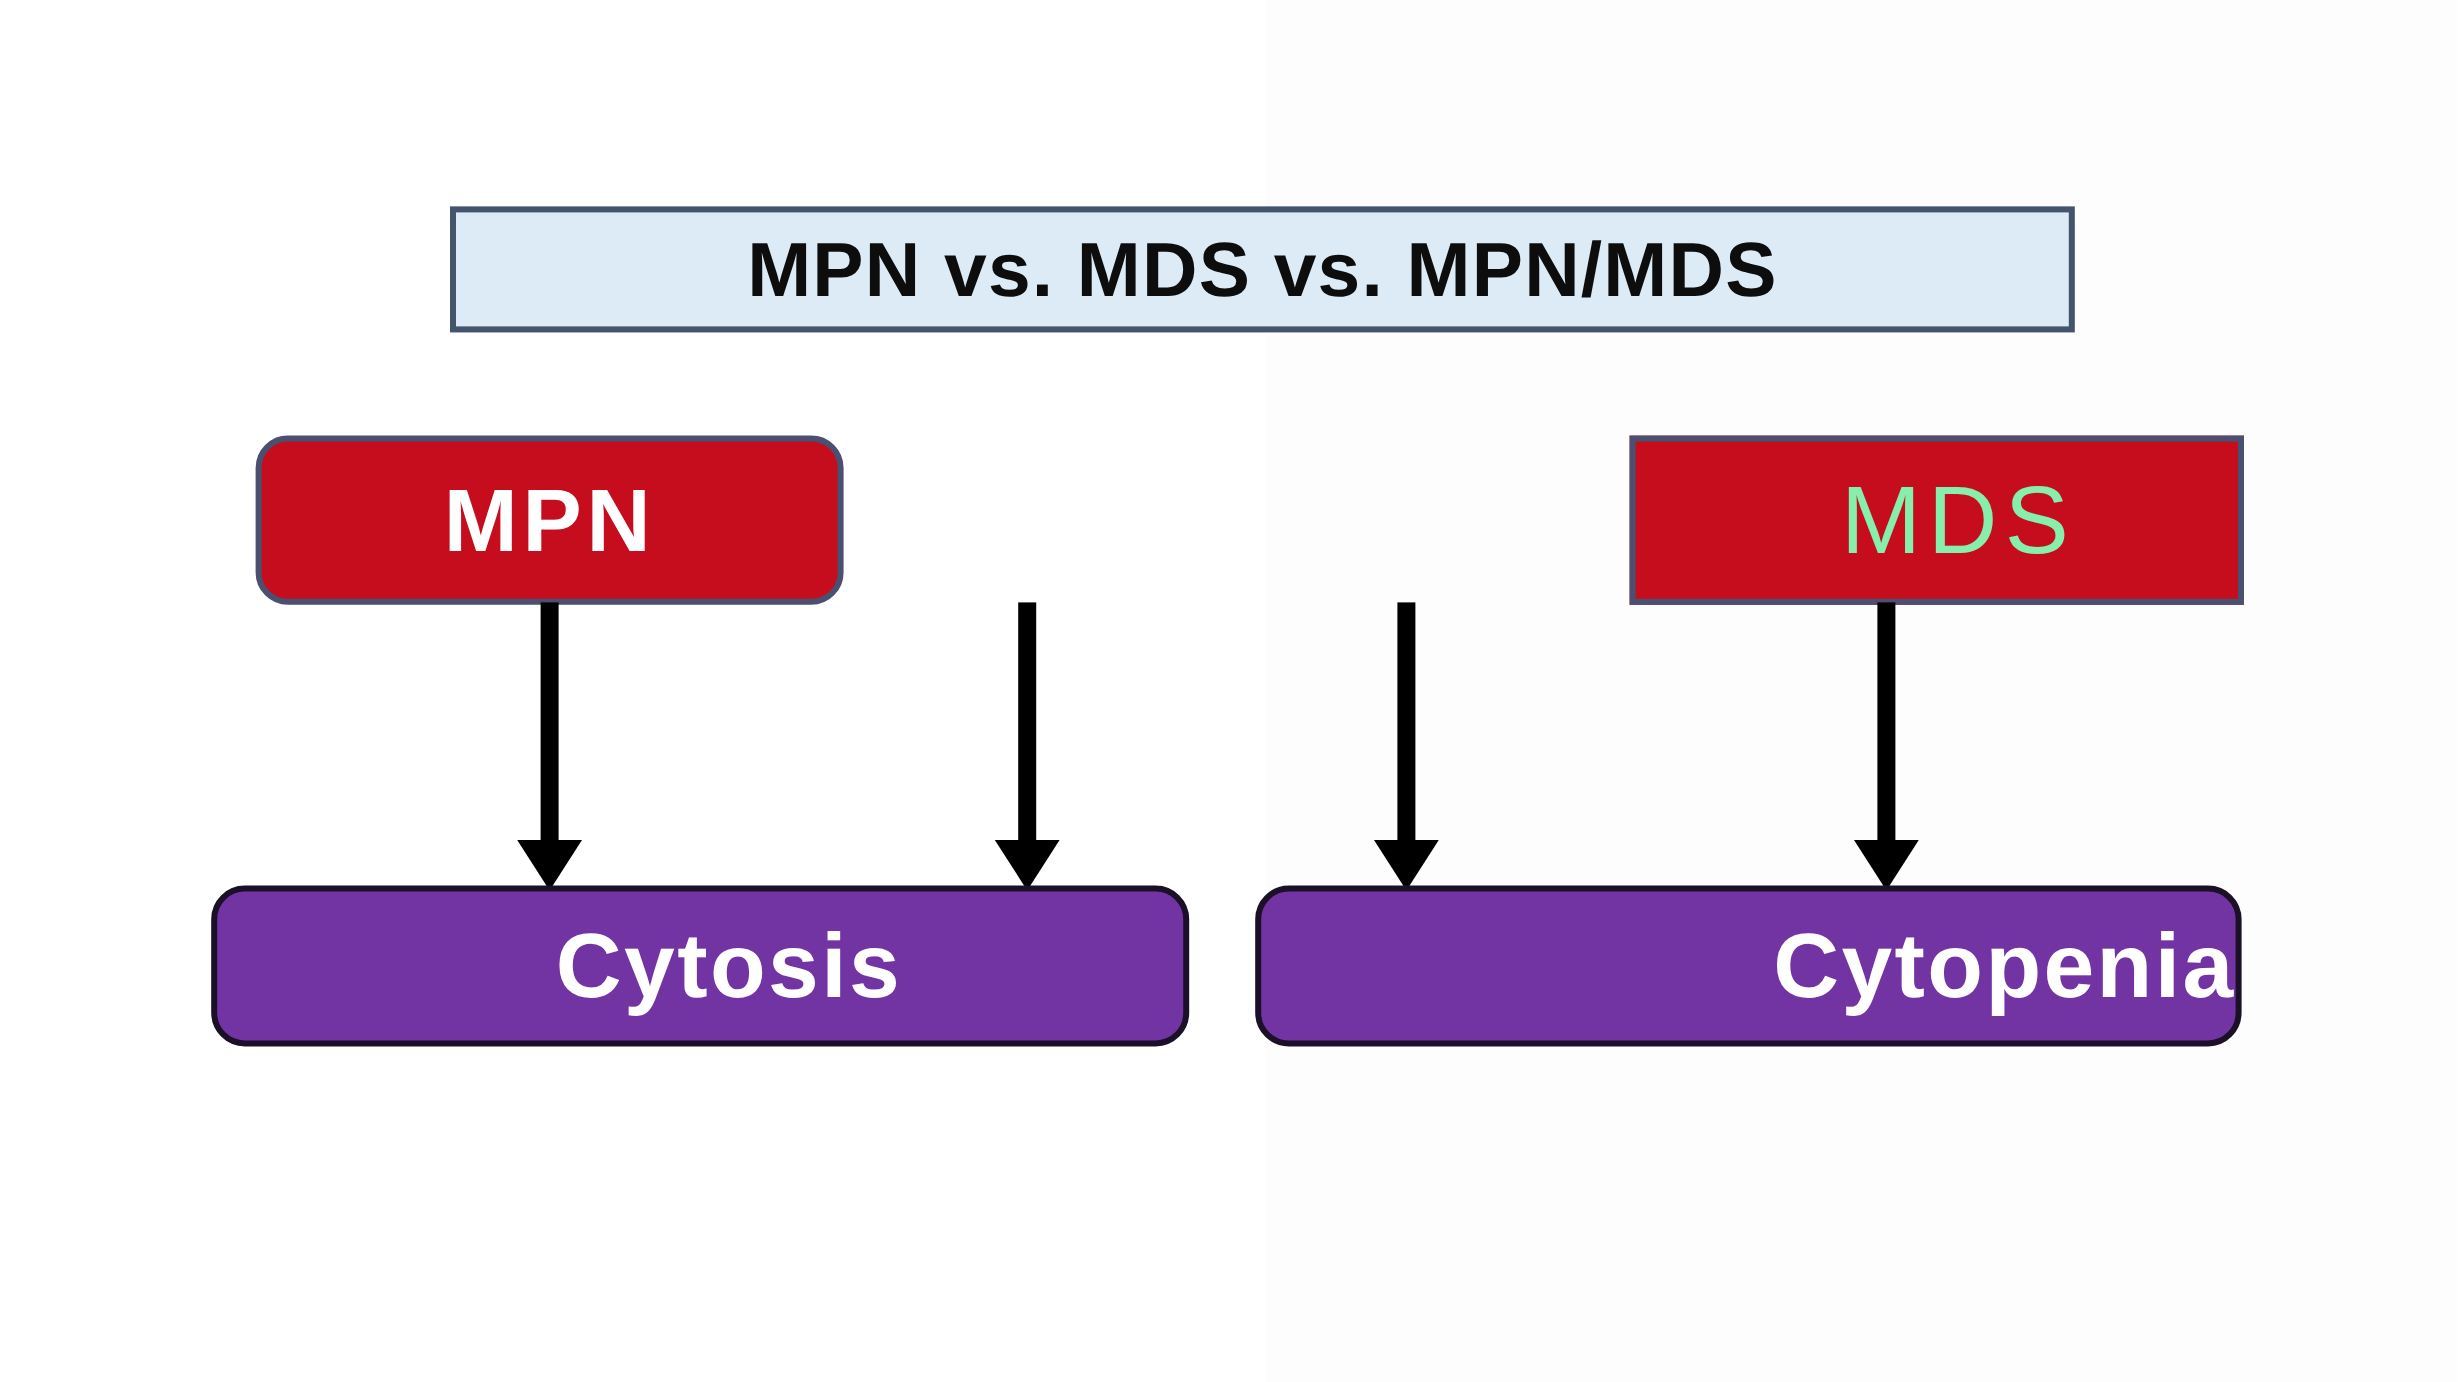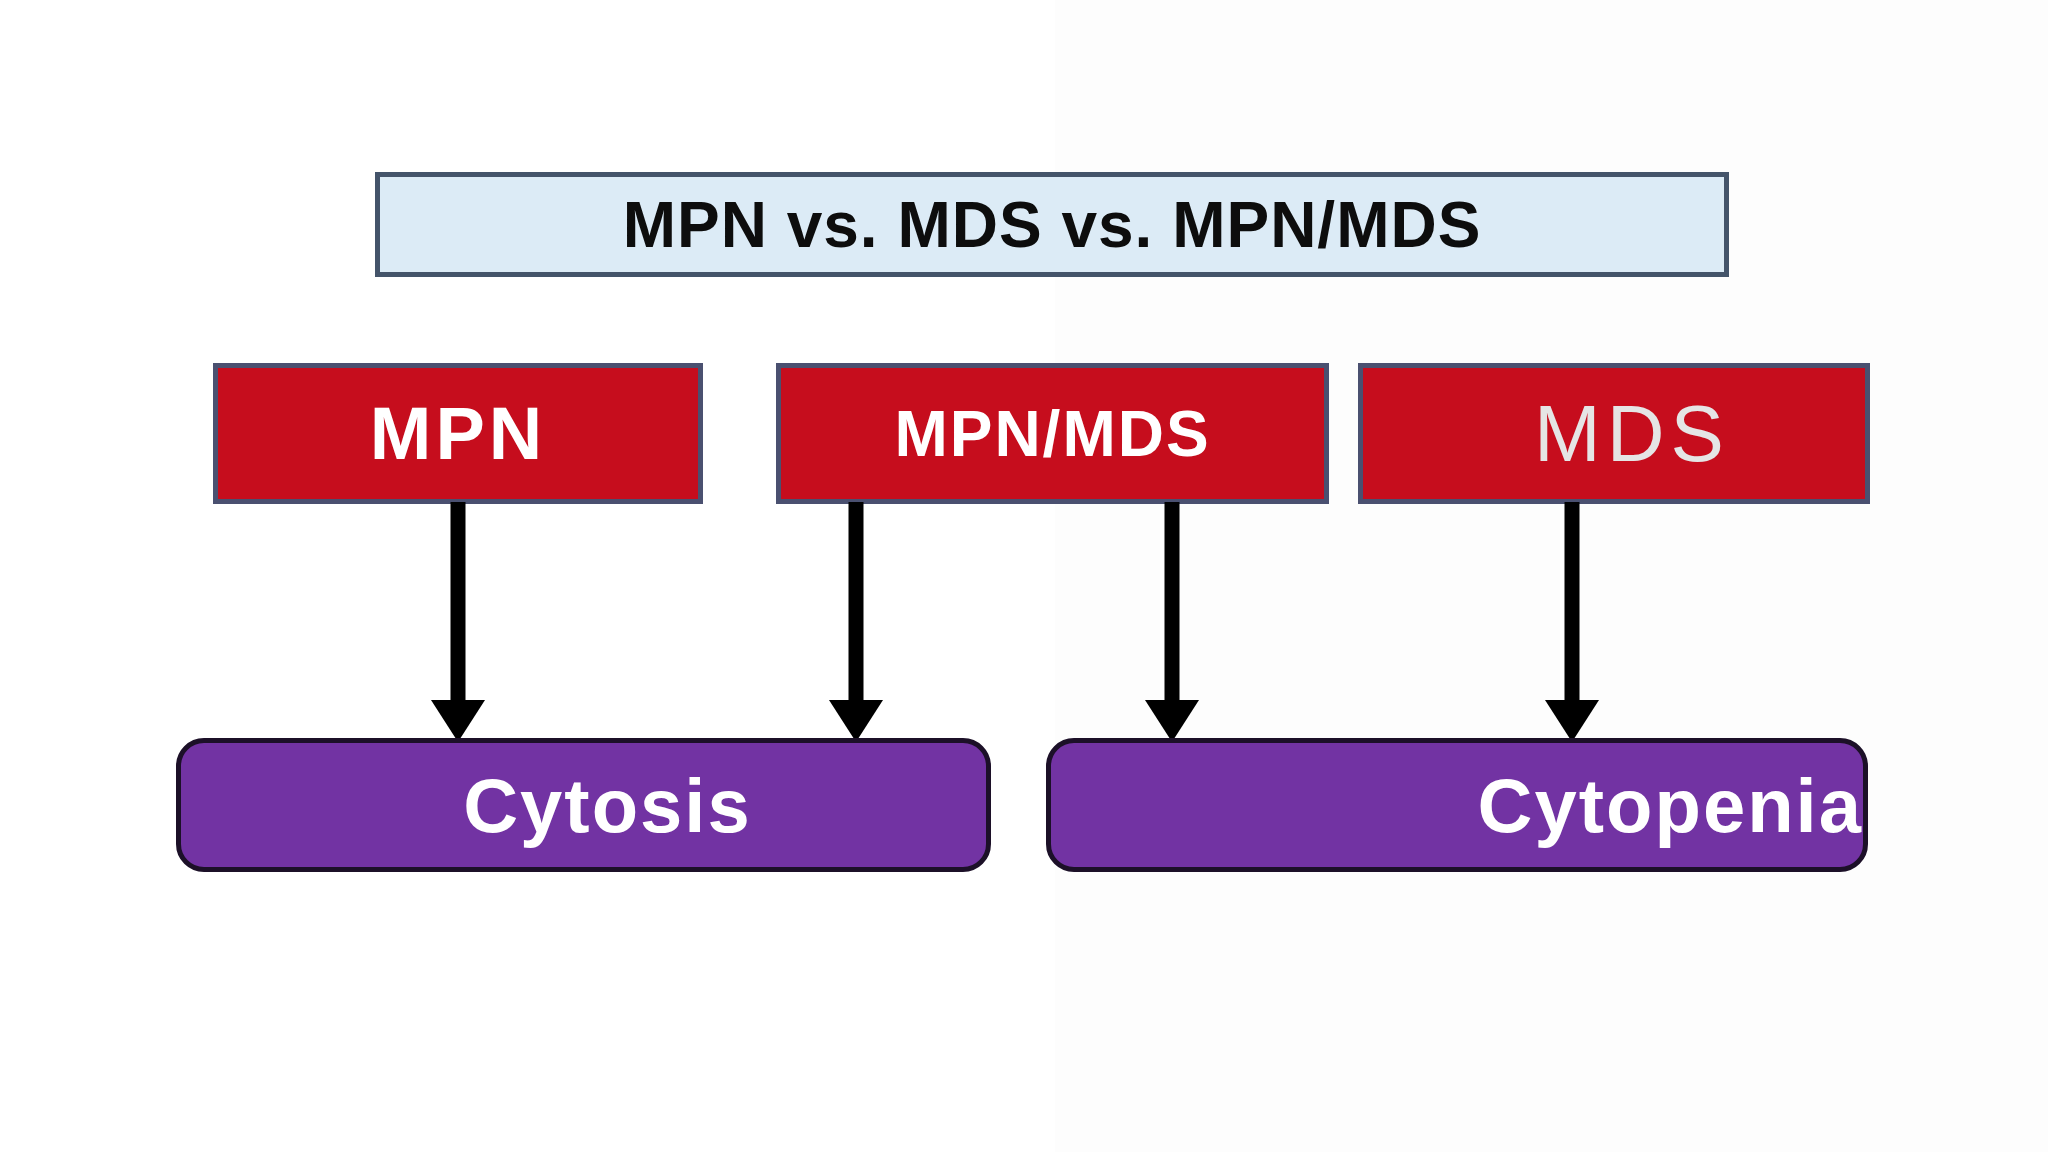--- a/index.html
+++ b/index.html
@@ -33,23 +33,23 @@
     border:5px solid var(--title-border);
     color:var(--title-text);
     font-size:64px;font-weight:bold;letter-spacing:1px;
   }
   .top-node{
     top:363px;height:141px;
     background:var(--top-node-fill);
     border:5px solid var(--top-node-border);
     color:var(--node-text);
   }
-  .node-mpn{left:213px;width:490px;font-size:74px;font-weight:bold;letter-spacing:4px;}
+  .node-mpn{left:213px;width:490px;font-size:74px;font-weight:bold;letter-spacing:4px;border-radius:27px;}
   .node-mpn-mds{left:776px;width:553px;font-size:64px;font-weight:bold;letter-spacing:2px;}
-  .node-mds{left:1358px;width:512px;font-size:80px;font-weight:400;letter-spacing:6px;color:#e5e5e5;padding-left:36px;}
+  .node-mds{left:1358px;width:512px;font-size:80px;font-weight:400;letter-spacing:6px;color:#86efac;padding-left:36px;}
   .bottom-node{
     top:738px;height:134px;
     background:var(--bottom-node-fill);
     border:5px solid var(--bottom-node-border);
     border-radius:28px;
     color:var(--node-text);
     font-size:76px;font-weight:bold;letter-spacing:2px;padding-left:48px;
   }
   .node-cytosis{left:176px;width:815px;}
   .node-cytopenia{left:1046px;width:822px;justify-content:flex-end;}
@@ -79,23 +79,20 @@
 <div class="stage">
 
   <div class="box title-box">
     <span>MPN vs. MDS vs. MPN/MDS</span>
   </div>
 
   <div class="box top-node node-mpn">
     <span>MPN</span>
   </div>
 
-  <div class="box top-node node-mpn-mds">
-    <span>MPN/MDS</span>
-  </div>
 
   <div class="box top-node node-mds">
     <span>MDS</span>
   </div>
 
   <div class="arrow arrow-1">
     <span class="shaft"></span>
     <span class="head"></span>
   </div>
 

